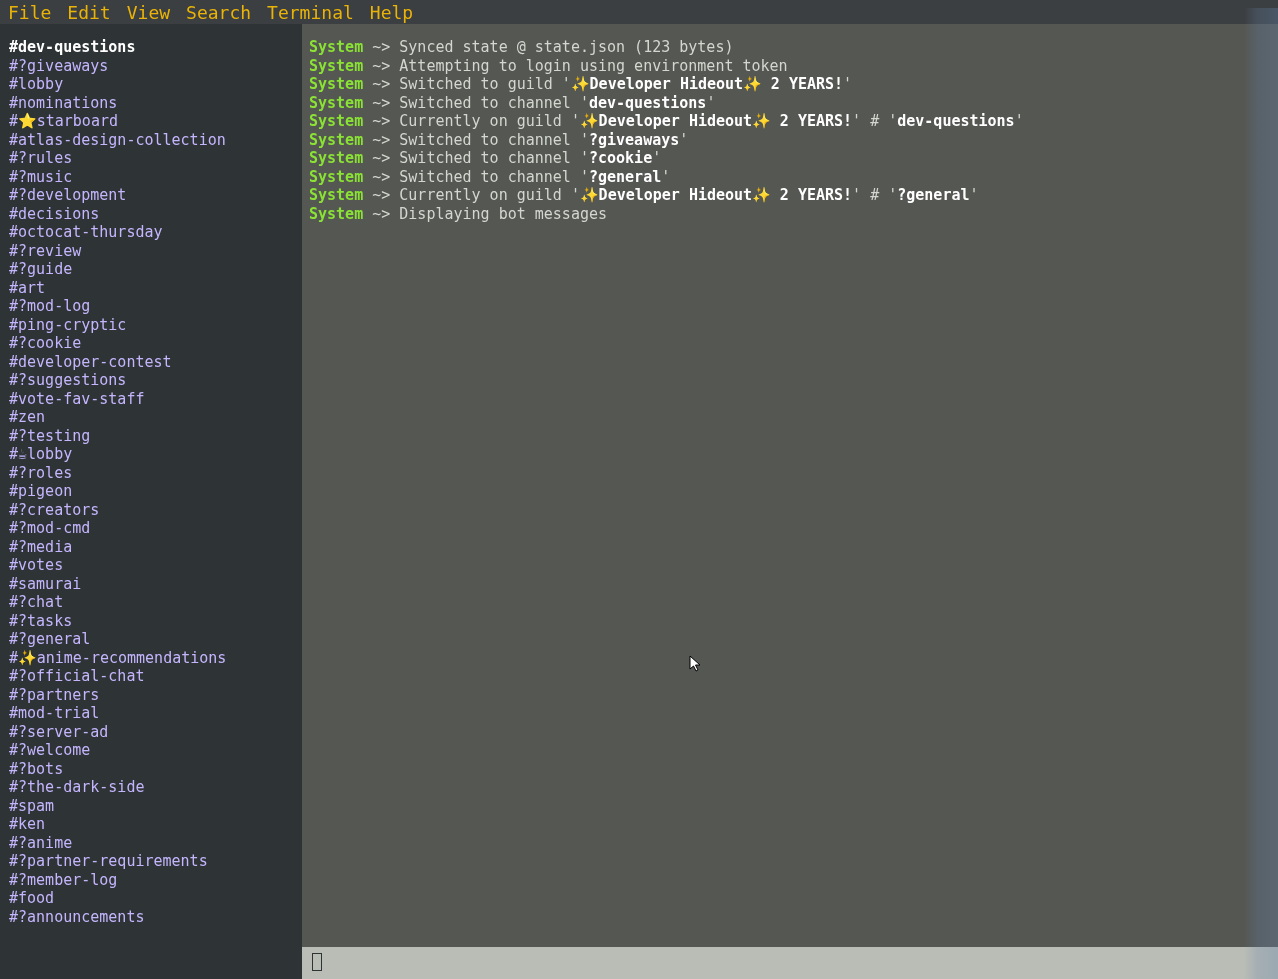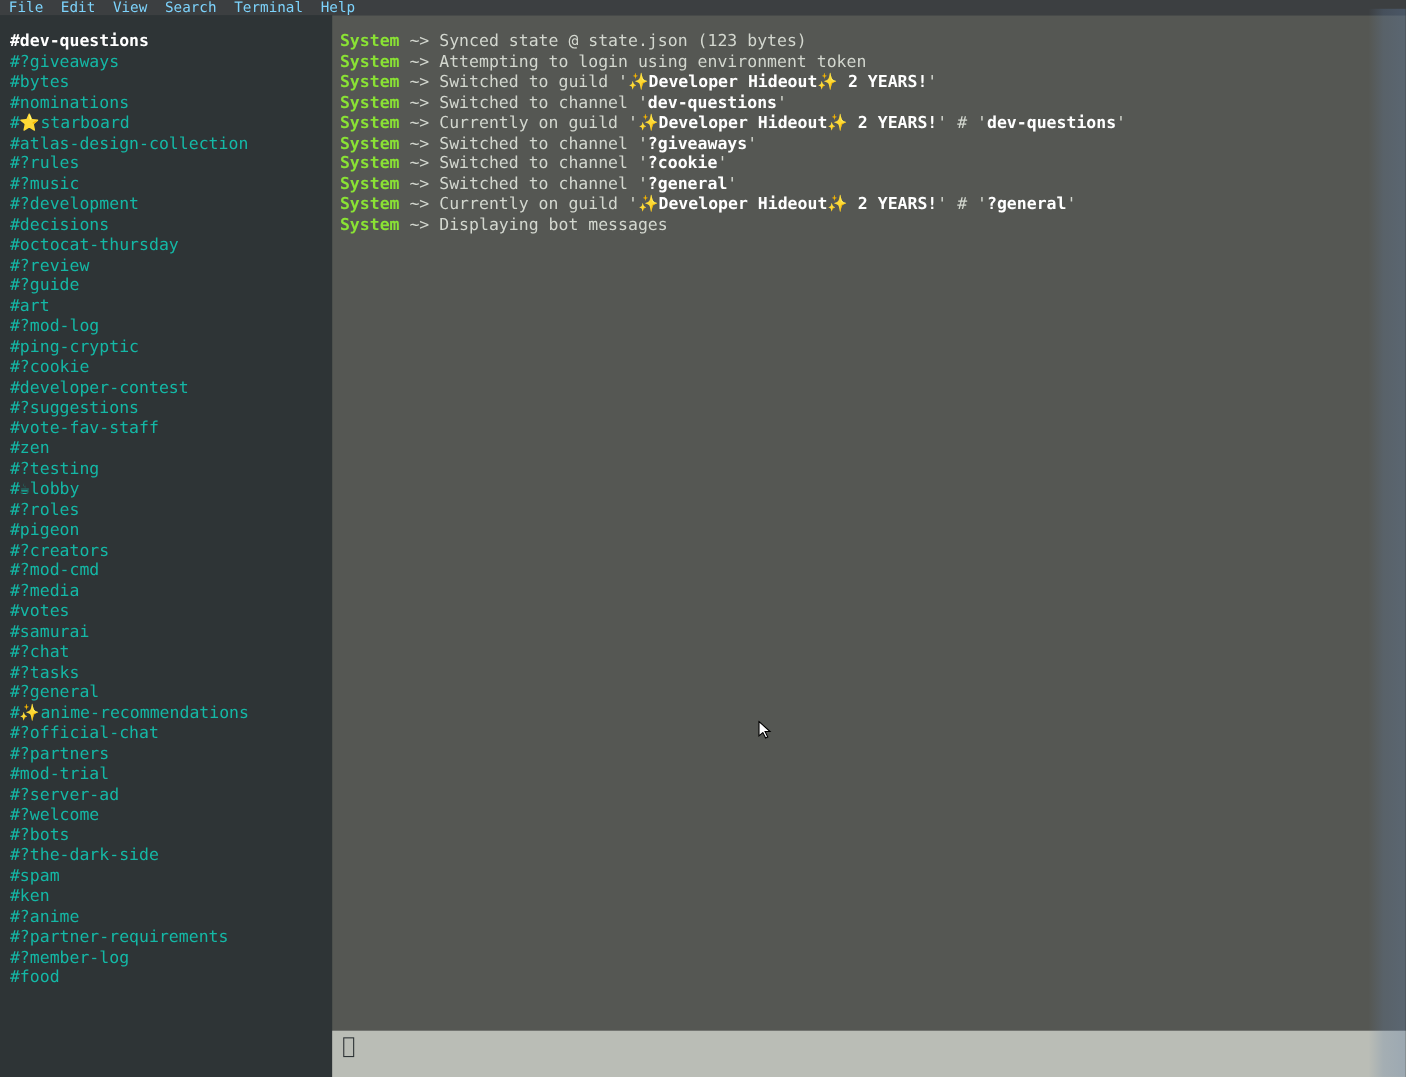--- a/index.html
+++ b/index.html
@@ -7,45 +7,45 @@
       font-family: 'DejaVu Sans Mono', 'Liberation Mono', Consolas, monospace;
       font-size: 15px;
       background: #2e3436;
       color: #d3d7cf;
       width: 1278px;
       height: 979px;
       overflow: hidden;
       position: relative;
     }
     .menubar {
-      height: 14px;
+      height: 24px;
       background: #3c3f41;
       display: flex;
       align-items: center;
       padding-left: 8px;
       gap: 16px;
-      font-size: 13px;
-      color: #7dd3fc;
+      font-size: 18px;
+      color: #eab308;
       overflow: hidden;
     }
     .menubar span { white-space: nowrap; }
     .workspace {
       display: flex;
       height: calc(100% - 8px);
     }
     .sidebar {
       width: 302px;
       background: #2e3436;
       padding: 14px 0 0 9px;
       overflow: hidden;
       line-height: 18.5px;
     }
     .channel {
       white-space: nowrap;
-      color: #14b8a6;
+      color: #c4b5fd;
       cursor: pointer;
     }
     .channel.active {
       color: #ffffff;
       font-weight: bold;
     }
     .main-area {
       flex: 1;
       display: flex;
       flex-direction: column;
@@ -109,21 +109,21 @@
     <span>View</span>
     <span>Search</span>
     <span>Terminal</span>
     <span>Help</span>
   </div>
 
 <div class="workspace">
   <div class="sidebar" id="sidebar">
       <div class="channel active">#dev-questions</div>
       <div class="channel">#?giveaways</div>
-      <div class="channel">#bytes</div>
+      <div class="channel">#lobby</div>
       <div class="channel">#nominations</div>
       <div class="channel">#⭐starboard</div>
       <div class="channel">#atlas-design-collection</div>
       <div class="channel">#?rules</div>
       <div class="channel">#?music</div>
       <div class="channel">#?development</div>
       <div class="channel">#decisions</div>
       <div class="channel">#octocat-thursday</div>
       <div class="channel">#?review</div>
       <div class="channel">#?guide</div>
@@ -154,20 +154,21 @@
       <div class="channel">#?server-ad</div>
       <div class="channel">#?welcome</div>
       <div class="channel">#?bots</div>
       <div class="channel">#?the-dark-side</div>
       <div class="channel">#spam</div>
       <div class="channel">#ken</div>
       <div class="channel">#?anime</div>
       <div class="channel">#?partner-requirements</div>
       <div class="channel">#?member-log</div>
       <div class="channel">#food</div>
+      <div class="channel">#?announcements</div>
     </div>
 
   <div class="main-area">
     <div class="log-area" id="logarea">
         <div class="log-line"><span class="sys">System</span><span class="arrow"> ~&gt; </span><span class="txt">Synced state @ state.json (123 bytes)</span></div>
         <div class="log-line"><span class="sys">System</span><span class="arrow"> ~&gt; </span><span class="txt">Attempting to login using environment token</span></div>
         <div class="log-line"><span class="sys">System</span><span class="arrow"> ~&gt; </span><span class="txt">Switched to guild '</span><span class="bold">✨Developer Hideout✨ 2 YEARS!</span><span class="txt">'</span></div>
         <div class="log-line"><span class="sys">System</span><span class="arrow"> ~&gt; </span><span class="txt">Switched to channel '</span><span class="bold">dev-questions</span><span class="txt">'</span></div>
         <div class="log-line"><span class="sys">System</span><span class="arrow"> ~&gt; </span><span class="txt">Currently on guild '</span><span class="bold">✨Developer Hideout✨ 2 YEARS!</span><span class="txt">' # '</span><span class="bold">dev-questions</span><span class="txt">'</span></div>
         <div class="log-line"><span class="sys">System</span><span class="arrow"> ~&gt; </span><span class="txt">Switched to channel '</span><span class="bold">?giveaways</span><span class="txt">'</span></div>

